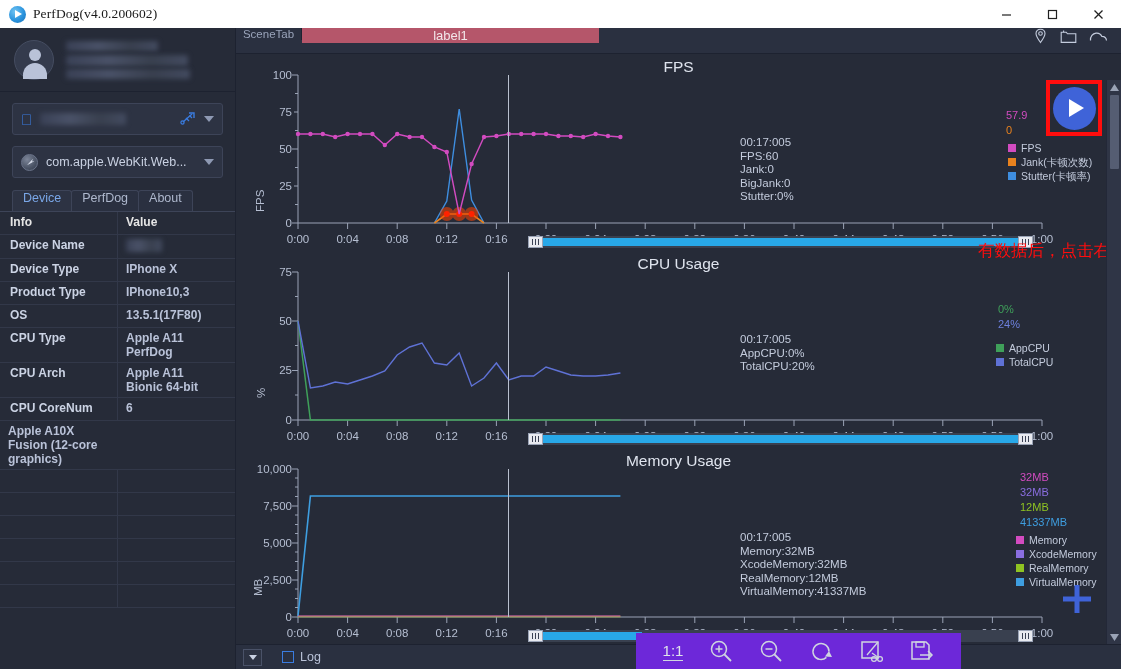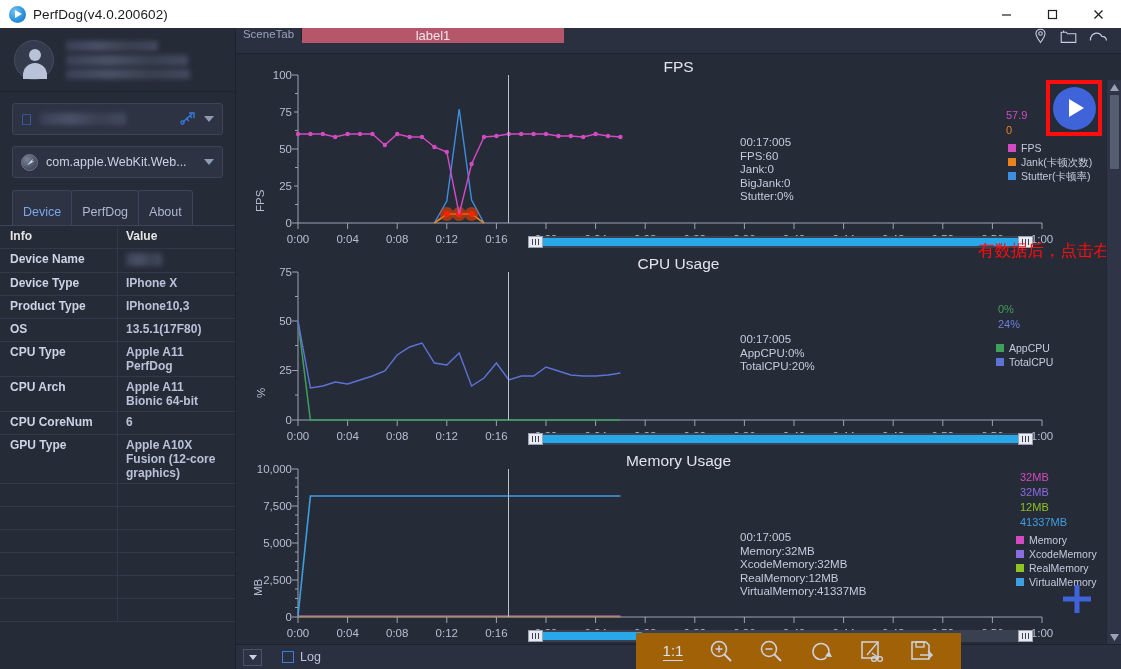--- a/index.html
+++ b/index.html
@@ -8,20 +8,21 @@
     font-family: "Liberation Sans", "DejaVu Sans", sans-serif;
     background: #262b38;
     overflow: hidden;
   }
 
   
   #titlebar {
     height: 28px; background: #ffffff;
     display: flex; align-items: center;
     position: relative;
+    font-family: Liberation Serif, serif;
   }
   #app-logo {
     width: 17px; height: 17px; margin-left: 9px; margin-right: 7px;
     border-radius: 50%;
     background: radial-gradient(circle at 35% 32%, #6fc3f2 0%, #2a93dd 55%, #1a6fb5 100%);
     position: relative; flex: none;
   }
   #app-logo::after {
     content: ""; position: absolute; left: 5.5px; top: 4px;
     border-left: 7px solid #ffffff;
@@ -91,21 +92,21 @@
     border: 1px solid #6b748a; position: relative;
   }
   #safari-icon::after {
     content:""; position:absolute; left:3.5px; top:6px; width:9px; height:3px;
     background:#d6dce8; transform: rotate(-38deg); clip-path: polygon(0 50%,100% 0,70% 50%,100% 100%);
   }
 
   
   #sidetabs { display: flex; margin: 12px 0 0 12px; }
   .stab {
-    padding: 14px 10px 6px 10px; font-size: 12.5px; color: #aeb8cd;
+    padding: 0 10px 6px 10px; font-size: 12.5px; color: #aeb8cd;
     border: 1px solid #3d4458; border-bottom: none;
     border-radius: 3px 3px 0 0; background: #2a3040; margin-right: -1px;
   }
   .stab.active { color: #7aa7e8; background: #2d3343; }
 
   
   #infotable { border-top: 1px solid #3d4458; }
   .trow { display: flex; border-bottom: 1px solid #323849; min-height: 23px; }
   .trow .k {
     width: 118px; flex: none; padding: 3px 0 3px 10px;
@@ -124,21 +125,21 @@
   
   #scenebar {
     height: 26px; background: #2a3040; display: flex; align-items: flex-start;
     border-bottom: 1px solid #1d2230;
   }
   #scenetab-label {
     width: 66px; display: flex; align-items: center; justify-content: center;
     font-size: 11.5px; color: #9aa4ba; border-right: 1px solid #1d2230;
   }
   #label1-tab {
-    width: 262px; background: #b5566a; color: #f2e6e9;
+    width: 297px; background: #b5566a; color: #f2e6e9;
     display: flex; align-items: center; justify-content: center;
     font-size: 13px;
   }
   #scenebar-spacer { flex: 1; }
   #scenebar-icons { display: flex; align-items: center; gap: 12px; padding: 0 13px; color: #c4ccdd; }
 
   
   #charts { flex: 1; position: relative; overflow: hidden; background: #262b38; }
   .chart-block { position: relative; height: 197px; }
   .chart-title {
@@ -223,21 +224,21 @@
   #log-dropdown .caret2 {
     width: 0; height: 0; border-left: 4px solid transparent; border-right: 4px solid transparent;
     border-top: 5px solid #c9d1e2;
   }
   #log-check {
     width: 12px; height: 12px; border: 1.5px solid #3a7ce0; margin-left: 20px; flex: none;
   }
   #log-label { font-size: 12.5px; color: #b9c2d8; margin-left: 6px; }
   #toolbar-float {
     position: absolute; left: 400px; top: -12px; height: 37px; width: 325px;
-    background: #a16207; display: flex; align-items: center; justify-content: space-around;
+    background: #6d28d9; display: flex; align-items: center; justify-content: space-around;
     padding: 0 14px;
   }
   .tb-ico { color: #cfd5e0; display: flex; align-items: center; justify-content: center; }
   #ratio-ico {
     font-size: 15px; color: #dfe3ea; border-bottom: 1.5px solid #cfd5e0;
     padding-bottom: 1px; line-height: 16px;
   }
 </style>
 </head>
 <body>
@@ -333,21 +334,20 @@
       </div>
       <div class="trow">
         <div class="k">CPU Arch</div>
         <div class="v" style="width:110px">Apple A11 Bionic 64-bit</div>
       </div>
       <div class="trow">
         <div class="k">CPU CoreNum</div>
         <div class="v">6</div>
       </div>
       <div class="trow">
-        <div class="k">GPU Type</div>
         <div class="v" style="width:110px">Apple A10X Fusion (12-core graphics)</div>
       </div>
       <div class="trow empty">
           <div class="k"></div>
           <div class="v"></div>
         </div>
       <div class="trow empty">
           <div class="k"></div>
           <div class="v"></div>
         </div>

